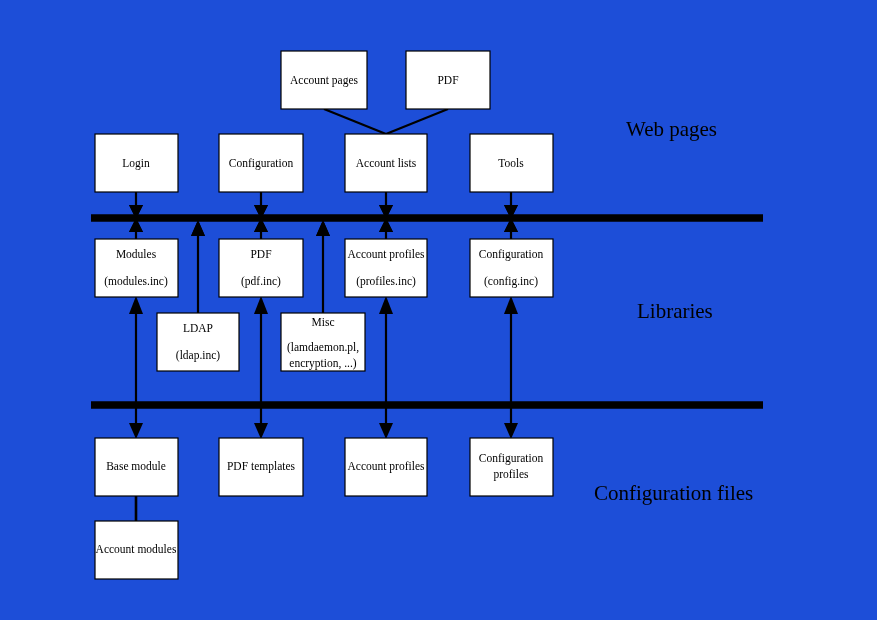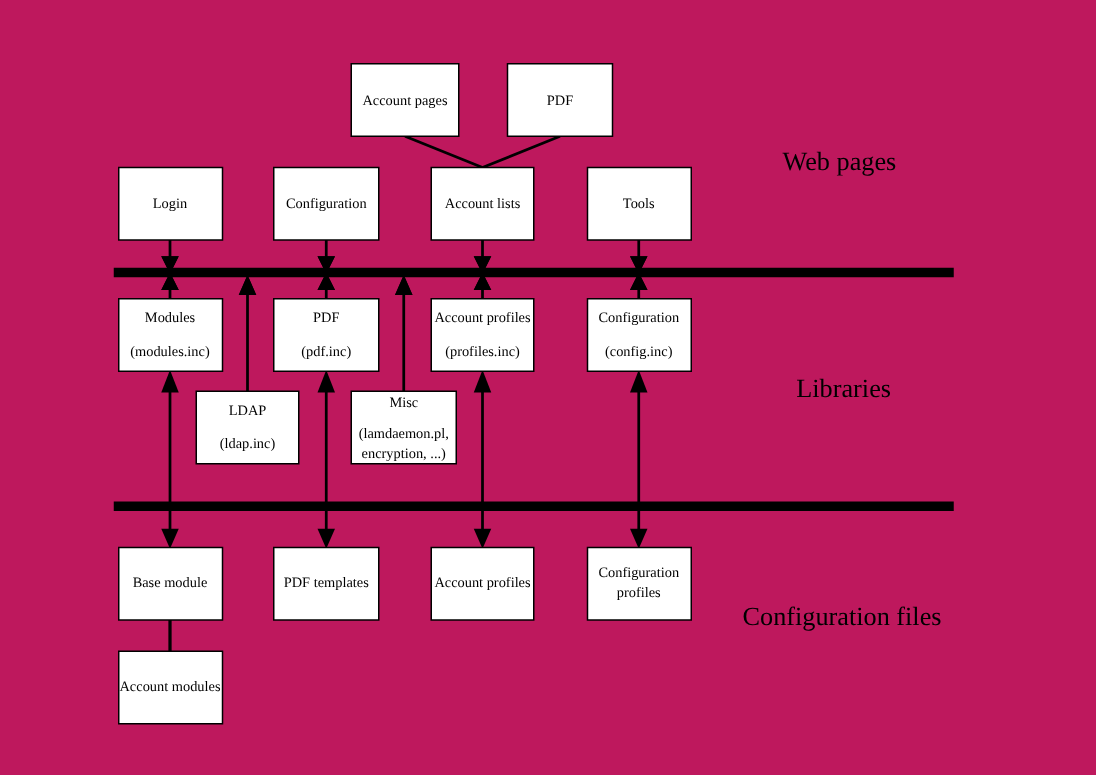--- a/index.html
+++ b/index.html
@@ -4,21 +4,21 @@
 <style>
   html, body {
     margin: 0;
     padding: 0;
     background: #ffffff;
   }
   #diagram-root {
     position: relative;
     width: 877px;
     height: 620px;
-    background: #be185d;
+    background: #1d4ed8;
     font-family: "Liberation Serif", "DejaVu Serif", serif;
     overflow: hidden;
   }
   svg#diagram-svg {
     position: absolute;
     left: 0;
     top: 0;
     width: 877px;
     height: 620px;
   }

